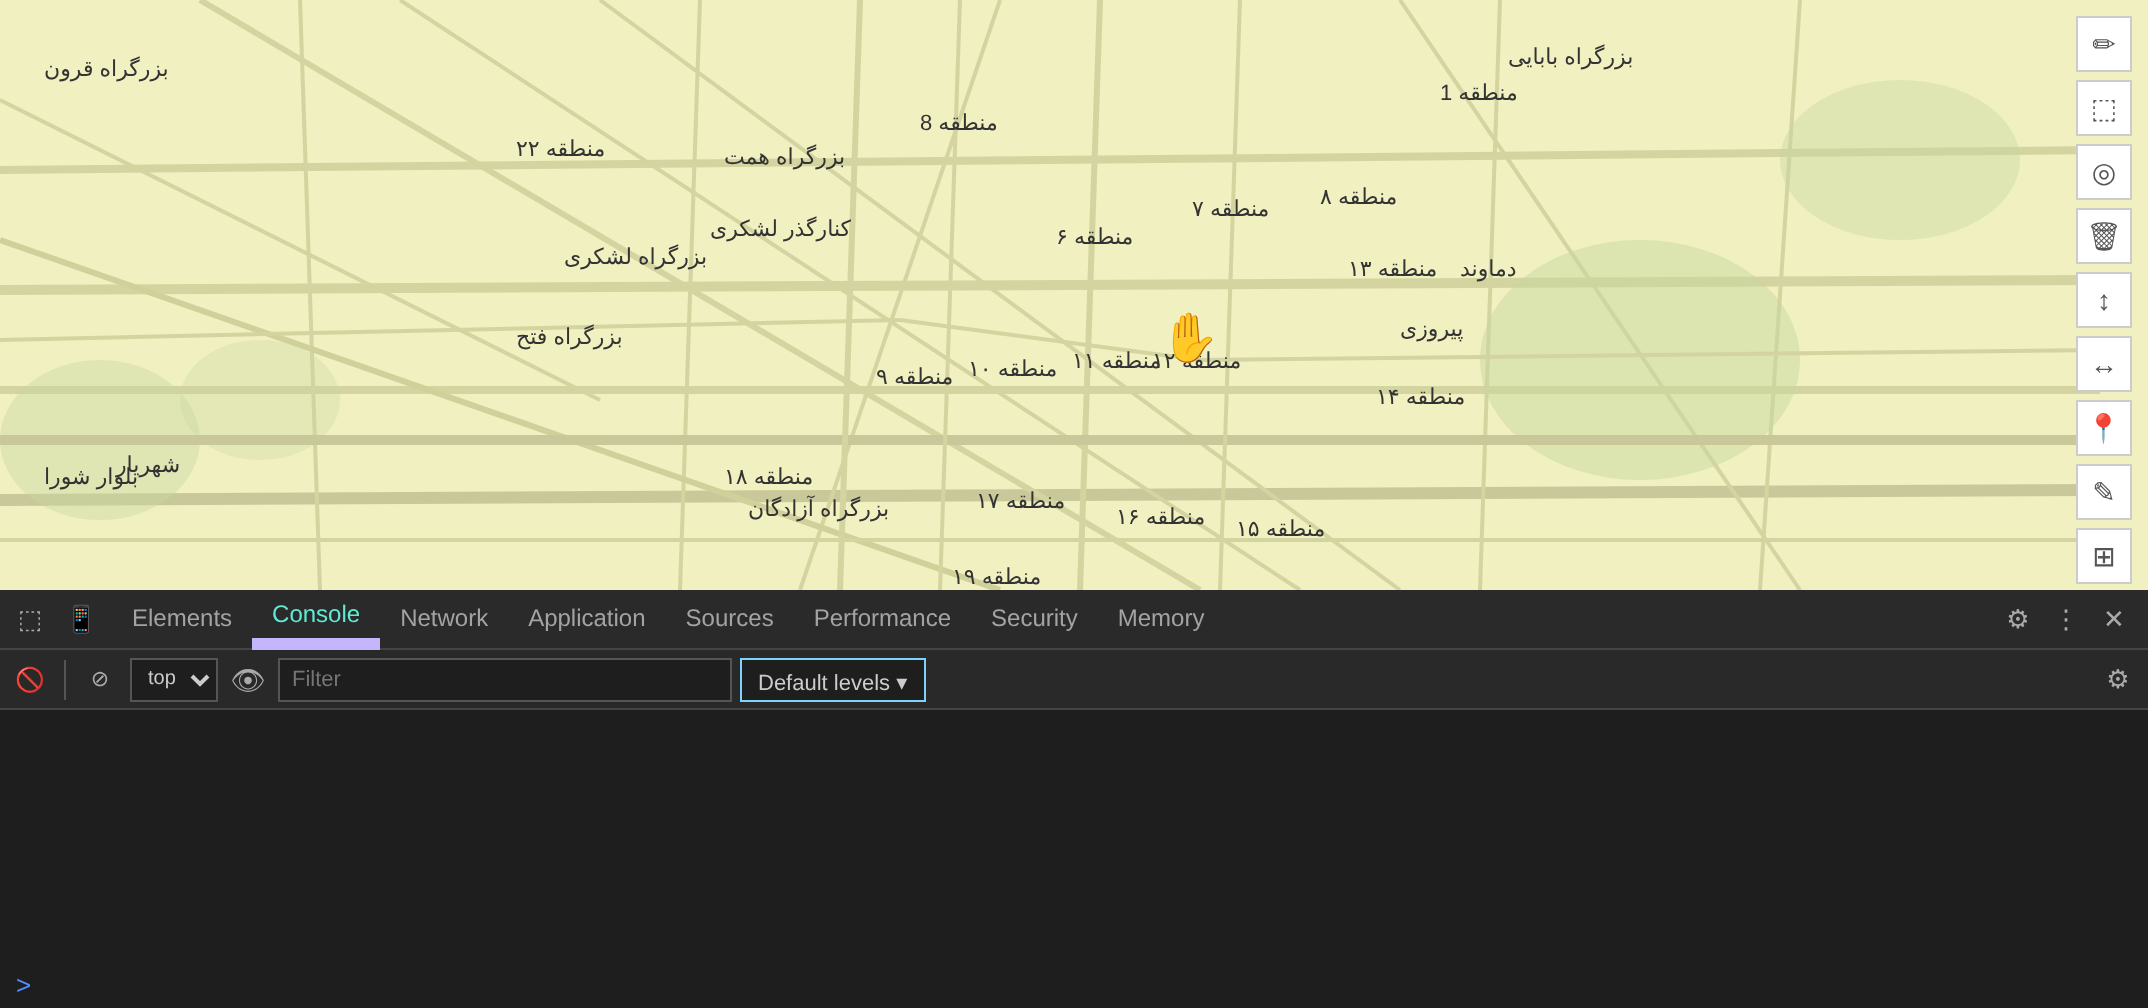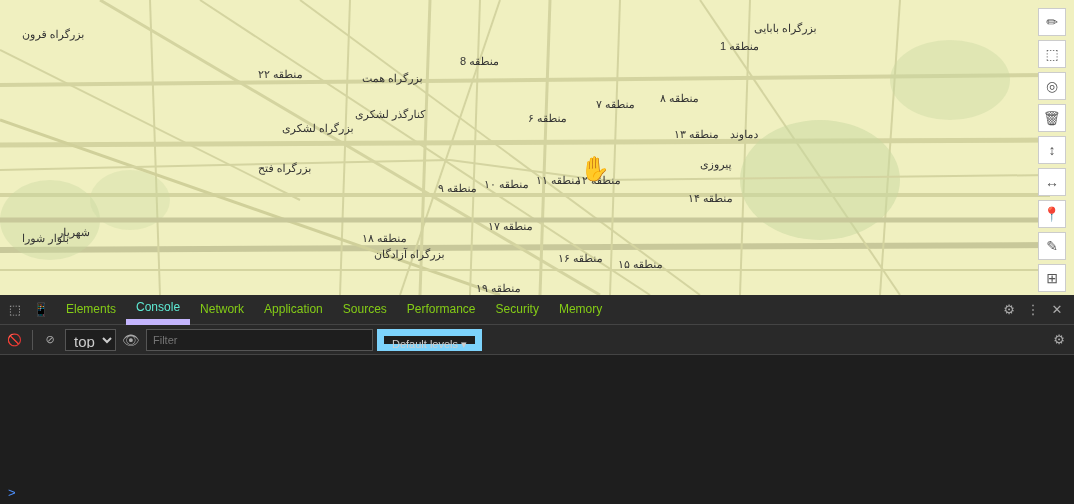--- a/index.html
+++ b/index.html
@@ -98,21 +98,21 @@
       height: 30px;
       align-items: stretch;
     }
 
     .devtools-tab {
       padding: 0 10px;
       display: flex;
       align-items: center;
       cursor: pointer;
       font-size: 12px;
-      color: #84cc16;
+      color: #a3a3a3;
       white-space: nowrap;
       border-bottom: 2px solid transparent;
     }
 
     .devtools-tab.active {
       color: #5eead4;
       border-bottom: 6px solid #c4b5fd;
     }
 
     #devtools-icons-right {
@@ -262,21 +262,21 @@
   <div class="map-label" style="top:128px;left:730px">دماوند</div>
   <div class="map-label" style="top:158px;left:700px">پیروزی</div>
   <div class="map-label" style="top:192px;left:688px">منطقه ۱۴</div>
   <div class="map-label" style="top:122px;left:282px">بزرگراه لشکری</div>
   <div class="map-label" style="top:108px;left:355px">کنارگذر لشکری</div>
   <div class="map-label" style="top:162px;left:258px">بزرگراه فتح</div>
   <div class="map-label" style="top:182px;left:438px">منطقه ۹</div>
   <div class="map-label" style="top:178px;left:484px">منطقه ۱۰</div>
   <div class="map-label" style="top:174px;left:536px">منطقه ۱۱</div>
   <div class="map-label" style="top:174px;left:576px">منطقه ۱۲</div>
-  <div class="map-label" style="top:220px;left:488px">منطقه ۱۷</div>
+  <div class="map-label" style="top:244px;left:488px">منطقه ۱۷</div>
   <div class="map-label" style="top:232px;left:362px">منطقه ۱۸</div>
   <div class="map-label" style="top:248px;left:374px">بزرگراه آزادگان</div>
   <div class="map-label" style="top:258px;left:618px">منطقه ۱۵</div>
   <div class="map-label" style="top:252px;left:558px">منطقه ۱۶</div>
   <div class="map-label" style="top:282px;left:476px">منطقه ۱۹</div>
   <div class="map-label" style="top:232px;left:22px">بلوار شورا</div>
   <div class="map-label" style="top:226px;left:58px">شهریار</div>
   <div class="map-label" style="top:22px;left:754px">بزرگراه بابایی</div>
 
   <div id="map-cursor">✋</div>
@@ -315,26 +315,26 @@
       <div class="devtools-icon-btn">⚙</div>
       <div class="devtools-icon-btn">⋮</div>
       <div class="devtools-icon-btn">✕</div>
     </div>
   </div>
 
   <div id="console-toolbar">
     <div class="devtools-icon-btn" style="font-size:12px;">🚫</div>
     <div class="toolbar-sep"></div>
     <div class="devtools-icon-btn" style="font-size:11px;">⊘</div>
-    <select style="background:#1e1e1e;color:#ccc;border:1px solid #555;font-size:15px;height:22px;">
+    <select style="background:#1e1e1e;color:#ccc;border:1px solid #555;font-size:10px;height:22px;">
       <option>top</option>
     </select>
     <div class="devtools-icon-btn eye-btn">👁</div>
     <input type="text" id="filter-input" placeholder="Filter" style="background: rgb(30, 30, 30); color: rgb(204, 204, 204); border: 1px solid rgb(85, 85, 85); font-size: 11px; padding: 2px 6px; height: 22px; width: 227px; outline: none;">
-    <div id="default-levels" style="background:#1e1e1e;color:#ccc;border:7px solid #7dd3fc;font-size:11px;padding:2px 8px;height:22px;cursor:pointer;display:flex;align-items:flex-start;">
+    <div id="default-levels" style="background:#1e1e1e;color:#ccc;border:1px solid #7dd3fc;font-size:11px;padding:2px 8px;height:22px;cursor:pointer;display:flex;align-items:flex-end;">
       <span>Default levels ▾</span>
     </div>
     <div style="flex:1"></div>
     <div class="devtools-icon-btn">⚙</div>
   </div>
 
   <div id="console-content">
     <span id="console-prompt">&gt;</span>
   </div>
 

